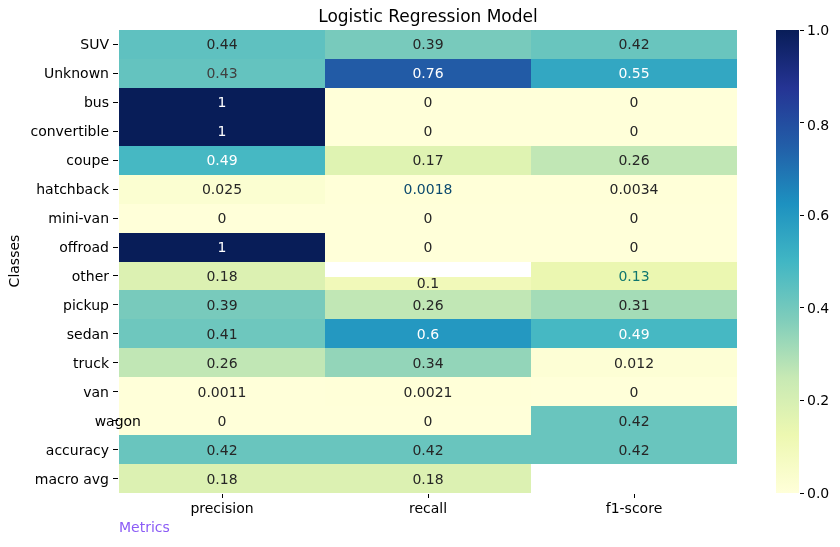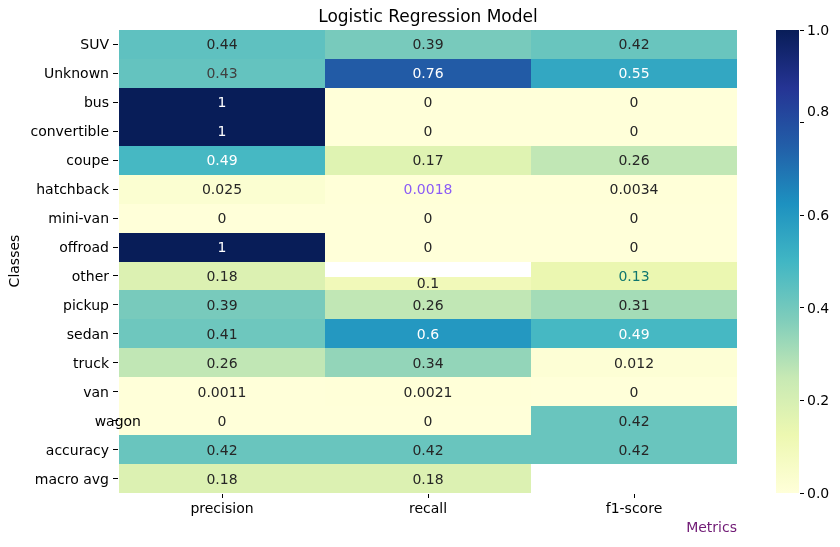--- a/index.html
+++ b/index.html
@@ -23,23 +23,23 @@
     position: absolute;
     left: 14px; top: 261px;
     transform: translate(-50%, -50%) rotate(-90deg);
     font-size: 14px;
     color: #000000;
     white-space: nowrap;
   }
   .xlabel {
     position: absolute;
     left: 119px; top: 519px; width: 618px;
-    text-align: right;
-    font-size: 14px;
-    color: #701a75;
+    text-align: left;
+    font-size: 14px;
+    color: #8b5cf6;
   }
   .heatmap {
     position: absolute;
     left: 119px; top: 30px;
     width: 618px; height: 463px;
     display: grid;
     grid-template-columns: repeat(3, 1fr);
     grid-template-rows: repeat(16, 1fr);
   }
   .cell {
@@ -98,21 +98,21 @@
       <div class="cell" style="background: rgb(8, 29, 88); color: rgb(255, 255, 255);">1</div>
       <div class="cell" style="background: rgb(255, 255, 217); color: rgb(38, 38, 38);">0</div>
       <div class="cell" style="background: rgb(255, 255, 217); color: rgb(38, 38, 38);">0</div>
       <div class="cell" style="background: rgb(8, 29, 88); color: rgb(255, 255, 255);">1</div>
       <div class="cell" style="background: rgb(255, 255, 217); color: rgb(38, 38, 38);">0</div>
       <div class="cell" style="background: rgb(255, 255, 217); color: rgb(38, 38, 38);">0</div>
       <div class="cell" style="background: rgb(70, 184, 195); color: rgb(255, 255, 255);">0.49</div>
       <div class="cell" style="background: rgb(223, 243, 178); color: rgb(38, 38, 38);">0.17</div>
       <div class="cell" style="background: rgb(193, 231, 181); color: rgb(38, 38, 38);">0.26</div>
       <div class="cell" style="background: rgb(251, 254, 209); color: rgb(38, 38, 38);">0.025</div>
-      <div class="cell" style="background: rgb(255, 255, 216); color: #8b5cf6;">0.0018</div>
+      <div class="cell" style="background: rgb(255, 255, 216); color: #0c4a6e;">0.0018</div>
       <div class="cell" style="background: rgb(255, 255, 216); color: rgb(38, 38, 38);">0.0034</div>
       <div class="cell" style="background: rgb(255, 255, 217); color: rgb(38, 38, 38);">0</div>
       <div class="cell" style="background: rgb(255, 255, 217); color: rgb(38, 38, 38);">0</div>
       <div class="cell" style="background: rgb(255, 255, 217); color: rgb(38, 38, 38);">0</div>
       <div class="cell" style="background: rgb(8, 29, 88); color: rgb(255, 255, 255);">1</div>
       <div class="cell" style="background: rgb(255, 255, 217); color: rgb(38, 38, 38);">0</div>
       <div class="cell" style="background: rgb(255, 255, 217); color: rgb(38, 38, 38);">0</div>
       <div class="cell" style="background: rgb(220, 241, 178); color: rgb(38, 38, 38);">0.18</div>
       <div class="cell" style="background: rgb(241, 249, 185); color: rgb(38, 38, 38); margin-top: 15px;">0.1</div>
       <div class="cell" style="background: rgb(235, 247, 177); color: #0f766e;">0.13</div>
@@ -180,21 +180,21 @@
       <div class="tickmark" style="left: 221.5px; top: 494px; width: 1px; height: 4px;"></div>
       <div class="tickmark" style="left: 427.5px; top: 494px; width: 1px; height: 4px;"></div>
       <div class="tickmark" style="left: 633.5px; top: 494px; width: 1px; height: 4px;"></div>
     </div>
   <div class="xlabel">Metrics</div>
   <div class="colorbar" id="colorbar" style="background: linear-gradient(to top, rgb(255, 255, 217) 0%, rgb(237, 248, 177) 12.5%, rgb(199, 233, 180) 25%, rgb(127, 205, 187) 37.5%, rgb(65, 182, 196) 50%, rgb(29, 145, 192) 62.5%, rgb(34, 94, 168) 75%, rgb(37, 52, 148) 87.5%, rgb(8, 29, 88) 100%);"></div>
   <div id="cbarlabels">
       <div class="tickmark" style="left: 800px; width: 4px; height: 1px; top: 29.5px;"></div>
       <div class="cbar-label" style="top: 22px;">1.0</div>
       <div class="tickmark" style="left: 800px; width: 4px; height: 1px; top: 122.1px;"></div>
-      <div class="cbar-label" style="top: 103px;">0.8</div>
+      <div class="cbar-label" style="top: 117px;">0.8</div>
       <div class="tickmark" style="left: 800px; width: 4px; height: 1px; top: 214.7px;"></div>
       <div class="cbar-label" style="top: 207.2px;">0.6</div>
       <div class="tickmark" style="left: 800px; width: 4px; height: 1px; top: 307.3px;"></div>
       <div class="cbar-label" style="top: 299.8px;">0.4</div>
       <div class="tickmark" style="left: 800px; width: 4px; height: 1px; top: 399.9px;"></div>
       <div class="cbar-label" style="top: 392.4px;">0.2</div>
       <div class="tickmark" style="left: 800px; width: 4px; height: 1px; top: 492.5px;"></div>
       <div class="cbar-label" style="top: 485px;">0.0</div>
     </div>
 </div>

